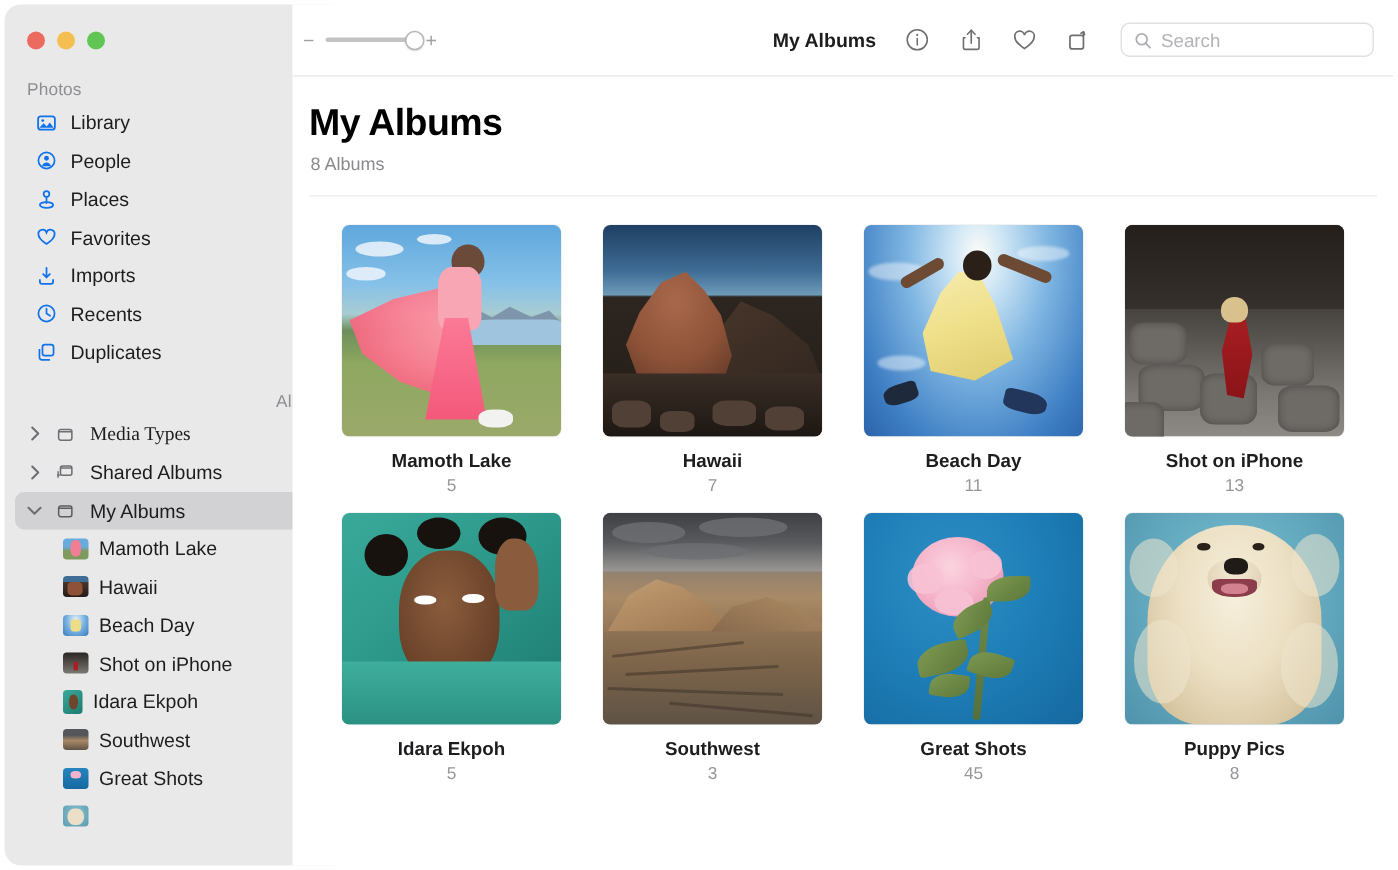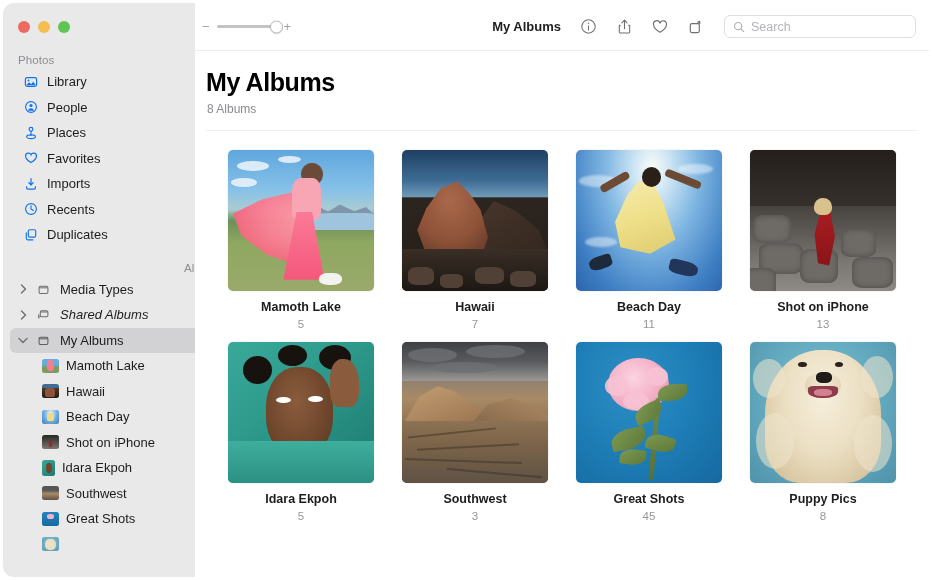--- a/index.html
+++ b/index.html
@@ -152,21 +152,21 @@
     margin-right: 1px;
   }
   .tb-icon {
     width: 20px; height: 20px;
     display: flex; align-items: center; justify-content: center;
     color: #6f6f73;
   }
   .tb-icon svg { display: block; }
 
   .searchbox {
-    width: 192px; height: 23px;
+    width: 169px; height: 23px;
     border: 1px solid #e0e0e2;
     border-radius: 6px;
     display: flex;
     align-items: center;
     gap: 6px;
     padding: 0 8px;
     background: #ffffff;
     margin-left: 2px;
   }
   .searchbox .s-ico { color: #aeaeb2; display:flex; }
@@ -415,36 +415,36 @@
         <svg width="16" height="16" viewBox="0 0 16 16" fill="none" stroke="#1173ec" stroke-width="1.15">
           <rect x="5.3" y="2.7" width="7.4" height="7.4" rx="1.6"></rect>
           <path d="M10.3 12.9H4.9a1.6 1.6 0 0 1-1.6-1.6V5.6"></path>
         </svg>
       </span>
       <span>Duplicates</span>
     </div>
 
     <div class="sb-section albums">Albums</div>
 
-    <div class="sb-item" style="padding-left:8px;">
+    <div class="sb-item" style="padding-left:8px;font-family:Liberation Serif, serif;">
       <span class="disc">
         <svg width="7" height="10" viewBox="0 0 7 10" fill="none" stroke="#6e6e73" stroke-width="1.4" stroke-linecap="round" stroke-linejoin="round">
             <path d="M1.5 1l4 4-4 4"></path>
           </svg>
       </span>
       <span class="sb-icon">
         <svg width="15" height="15" viewBox="0 0 16 16" fill="none" stroke="#6e6e73" stroke-width="1.1">
           <rect x="3.3" y="4.6" width="9.4" height="7.6" rx="1.5"></rect>
           <path d="M3.3 6.2h9.4"></path>
         </svg>
       </span>
       <span>Media Types</span>
     </div>
 
-    <div class="sb-item" style="padding-left:8px;font-style:italic;">
+    <div class="sb-item" style="padding-left:8px;">
       <span class="disc">
         <svg width="7" height="10" viewBox="0 0 7 10" fill="none" stroke="#6e6e73" stroke-width="1.4" stroke-linecap="round" stroke-linejoin="round">
             <path d="M1.5 1l4 4-4 4"></path>
           </svg>
       </span>
       <span class="sb-icon">
         <svg width="15" height="15" viewBox="0 0 16 16" fill="none" stroke="#6e6e73" stroke-width="1.1">
           <rect x="4.6" y="3.9" width="8.1" height="6.6" rx="1.4"></rect>
           <path d="M4.6 5.3h8.1"></path>
           <path d="M2.9 7.6v4.6M2.1 10.4h2.6" stroke-width="1"></path>

